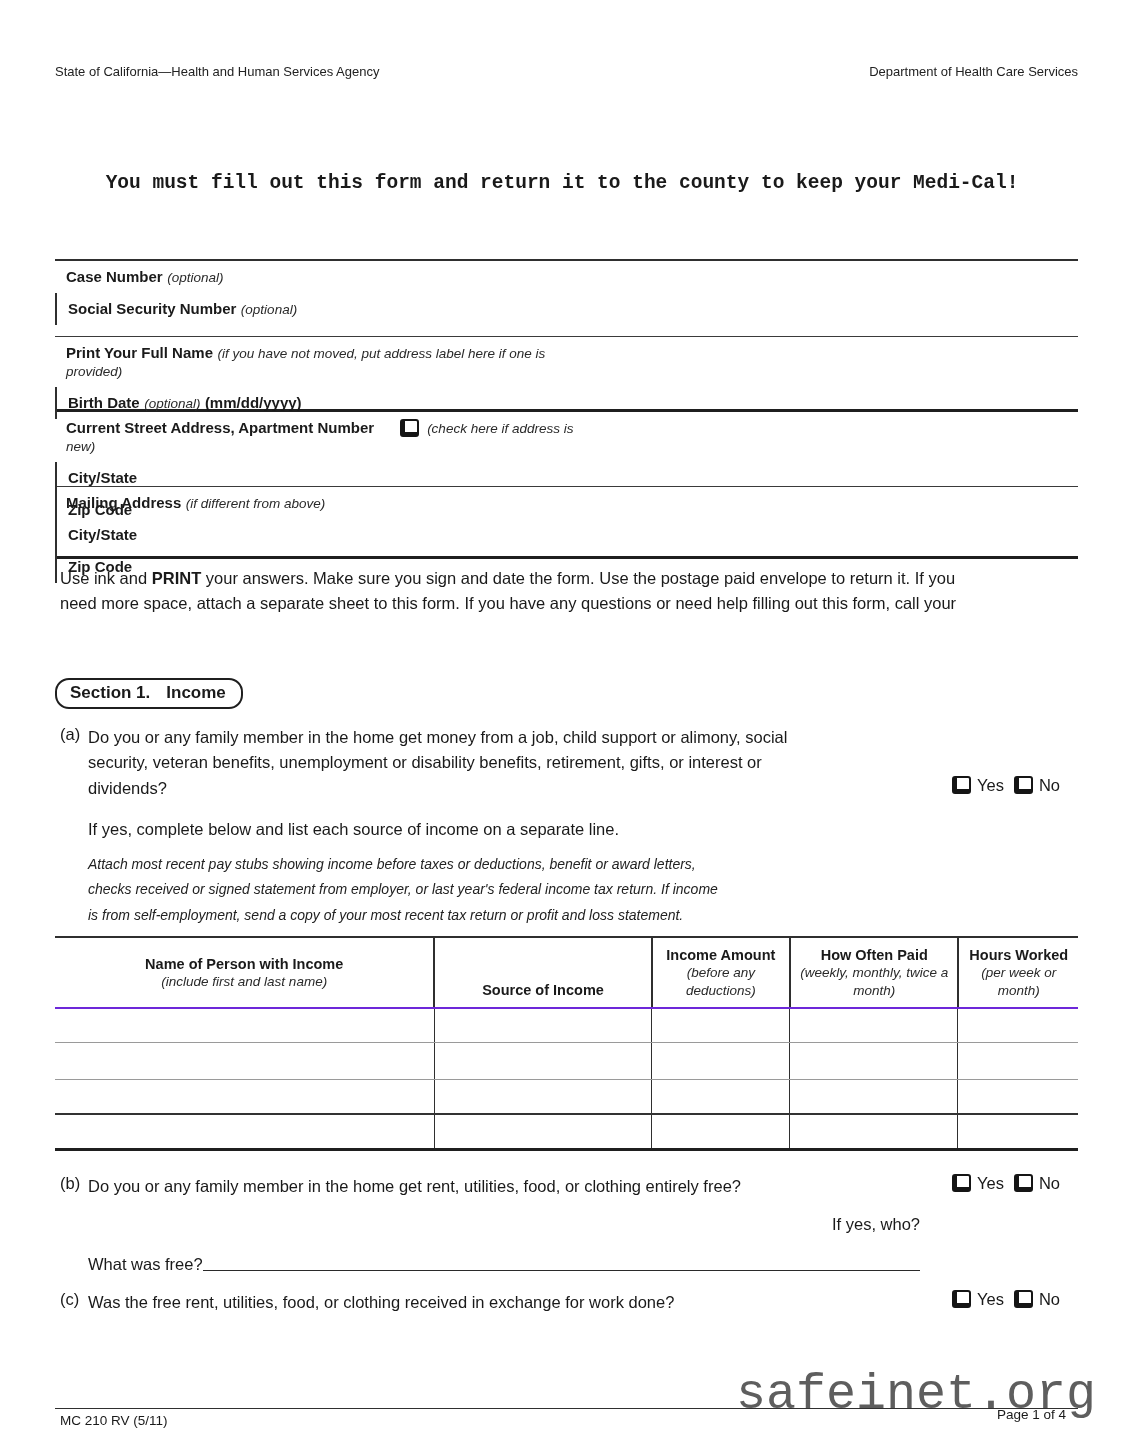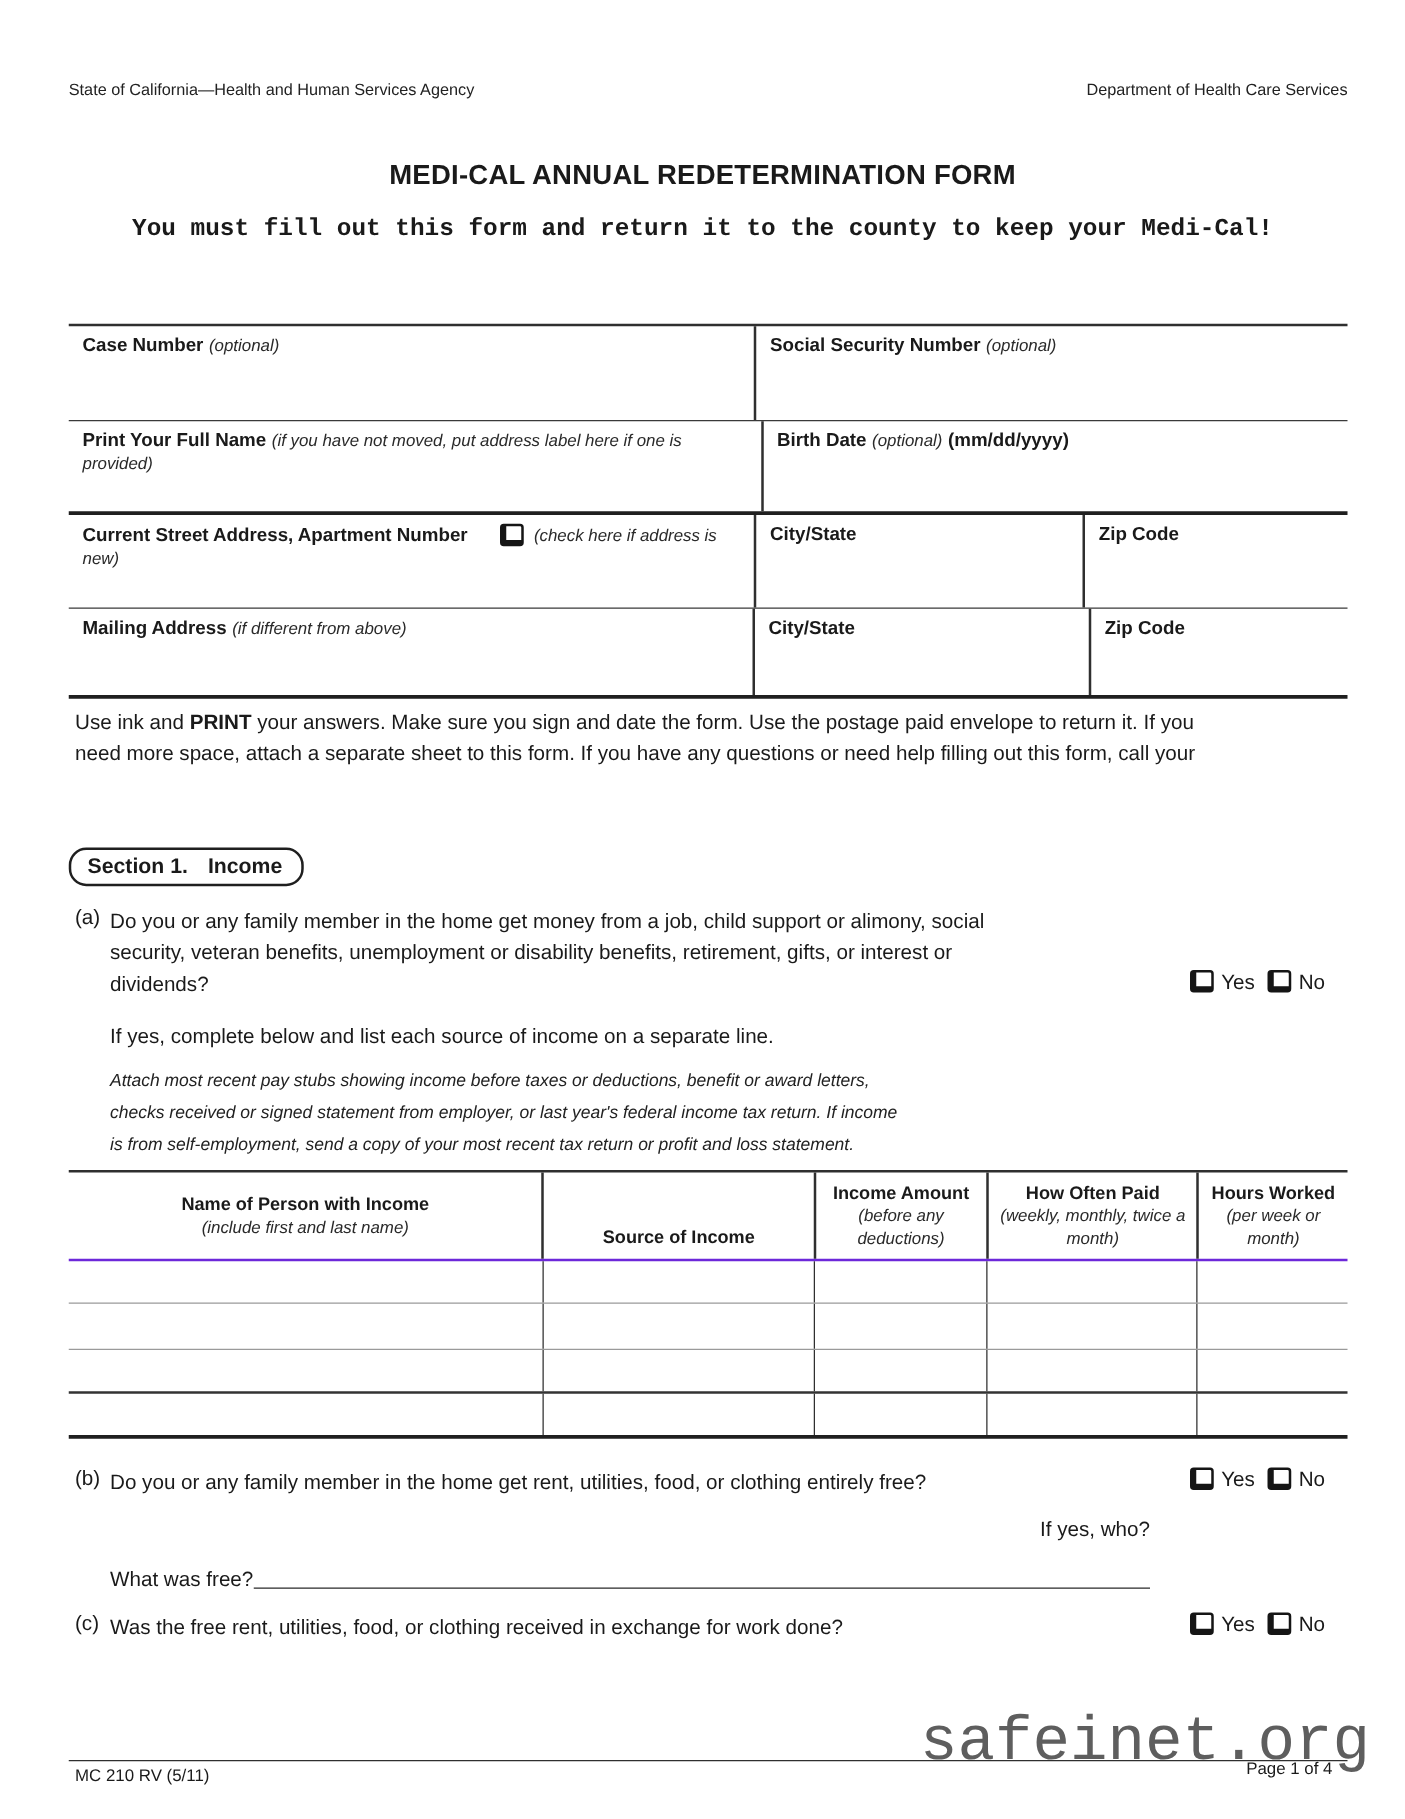--- a/index.html
+++ b/index.html
@@ -13,22 +13,22 @@
   
   .hdr { top:64px; font-size:13px; color:#222; }
   .hdr-left  { left:55px; }
   .hdr-right { right:46px; }
 
   .title    { top:127px; left:0; width:100%; text-align:center; font-size:22px;   font-weight:bold; letter-spacing:.2px; }
   .subtitle { top:172px; left:0; width:100%; text-align:center; font-size:19.5px; font-weight:bold;font-family:Liberation Mono, monospace; }
 
   
   .itable { left:55px; top:259px; width:1023px; border-top:2px solid #2f2f2f; }
-  .irow   { display:flex; border-bottom:1.5px solid #3a3a3a; }
-  .irow.thick { border-bottom:3px solid #1f1f1f;gap:12px; }
+  .irow   { display:flex; border-bottom:1.5px solid #3a3a3a;flex-direction:column; }
+  .irow.thick { border-bottom:3px solid #1f1f1f; }
   .icell  { padding:7px 11px; }
   .icell + .icell { border-left:2px solid #2f2f2f; }
   .h76 { height:76px; } .h75 { height:75px; } .h72 { height:72px; }
   .w548 { width:548px; } .wrest { width:475px; } .w263 { width:263px; } .w212 { width:212px; }
   .lbl  { font-weight:bold; font-size:15px; }
   .hint { font-style:italic; font-size:13.5px; color:#2a2a2a; }
 
   
   .cb {
     display:inline-block; width:19px; height:18px; background:#fff;
@@ -85,21 +85,20 @@
   .foot-right { right:58px; top:1407px; font-size:13.5px; z-index:3; background:transparent; }
 </style>
 </head>
 <body>
 
 <div class="page">
 
   <div class="abs hdr hdr-left">State of California—Health and Human Services Agency</div>
   <div class="abs hdr hdr-right">Department of Health Care Services</div>
 
-  <div class="abs title">MEDI-CAL ANNUAL REDETERMINATION FORM</div>
   <div class="abs subtitle">You must fill out this form and return it to the county to keep your Medi-Cal!</div>
 
   <div class="abs itable">
     <div class="irow h76">
       <div class="icell w548">
         <span class="lbl">Case Number</span>
         <span class="hint">(optional)</span>
       </div>
       <div class="icell wrest">
         <span class="lbl">Social Security Number</span>

